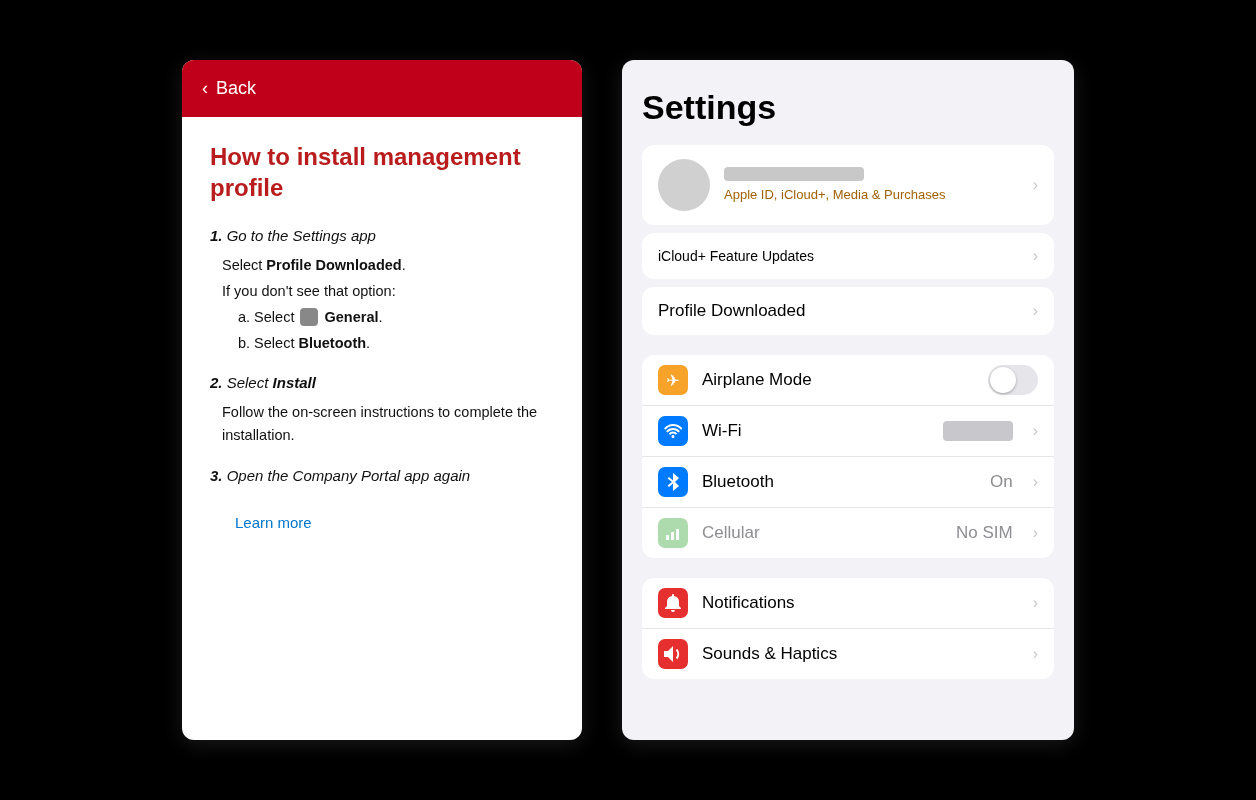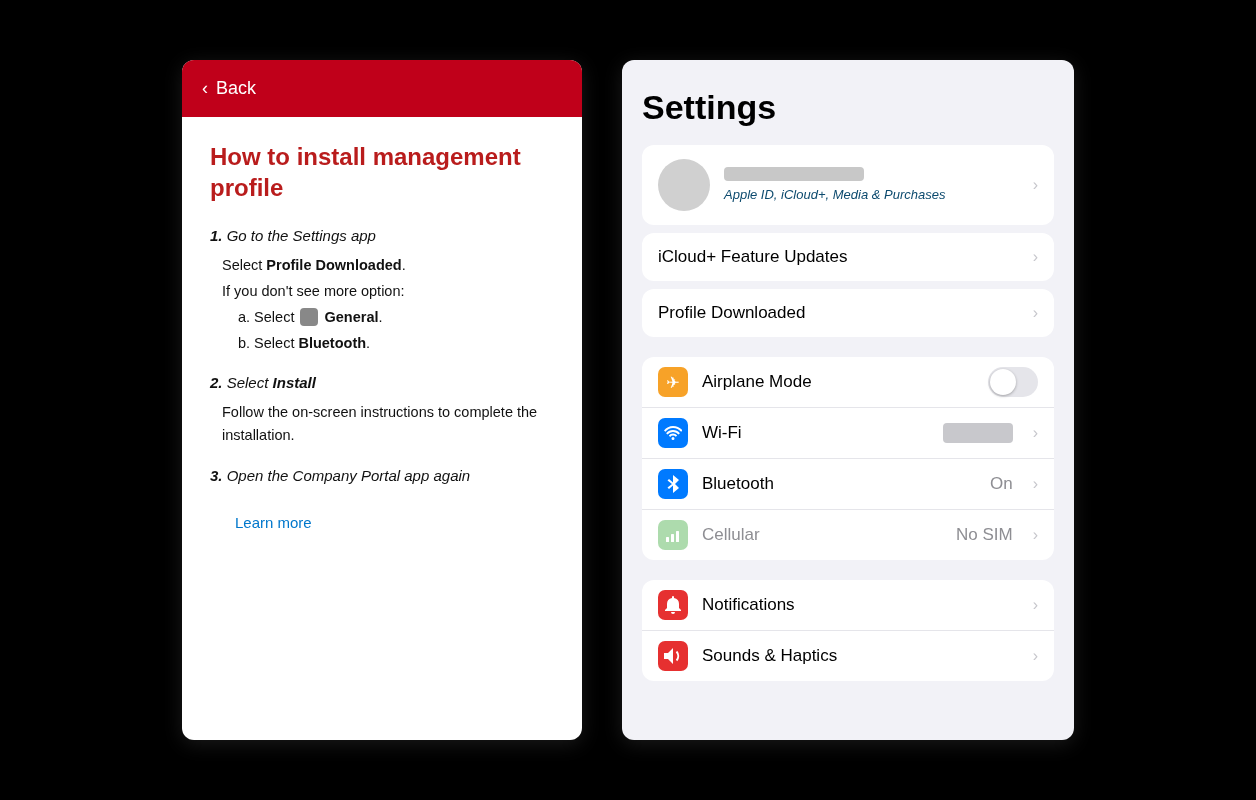--- a/index.html
+++ b/index.html
@@ -162,42 +162,41 @@
     }
     .apple-id-name {
       height: 14px;
       background: #c8c8c8;
       border-radius: 4px;
       width: 140px;
       margin-bottom: 6px;
     }
     .apple-id-sub {
       font-size: 13px;
-      color: #0c4a6e;
+      color: #a16207;
       line-height: 1.3;
-      font-style: italic;
     }
     .chevron {
       color: #c7c7cc;
       font-size: 16px;
     }
 
     
     .icloud-row {
       background: #fff;
       border-radius: 12px;
       padding: 14px 16px;
       display: flex;
       align-items: center;
       justify-content: space-between;
       margin-top: 8px;
       margin-bottom: 2px;
     }
     .icloud-label {
-      font-size: 17px;
+      font-size: 14px;
       color: #000;
     }
 
     
     .profile-section {
       background: #fff;
       border-radius: 12px;
       padding: 14px 16px;
       display: flex;
       align-items: center;
@@ -302,21 +301,21 @@
 
     
     <div class="step">
       <div class="step-number">
         <strong>1.</strong> Go to the Settings app
       </div>
       <div class="step-sub">
         Select <strong>Profile Downloaded</strong>.
       </div>
       <div class="step-sub-note">
-        If you don't see more option:
+        If you don't see that option:
       </div>
       <ul class="sub-list">
         <li>a. Select <span class="general-icon"></span> <strong>General</strong>.</li>
         <li>b. Select <strong>Bluetooth</strong>.</li>
       </ul>
     </div>
 
     
     <div class="step">
       <div class="step-number">

